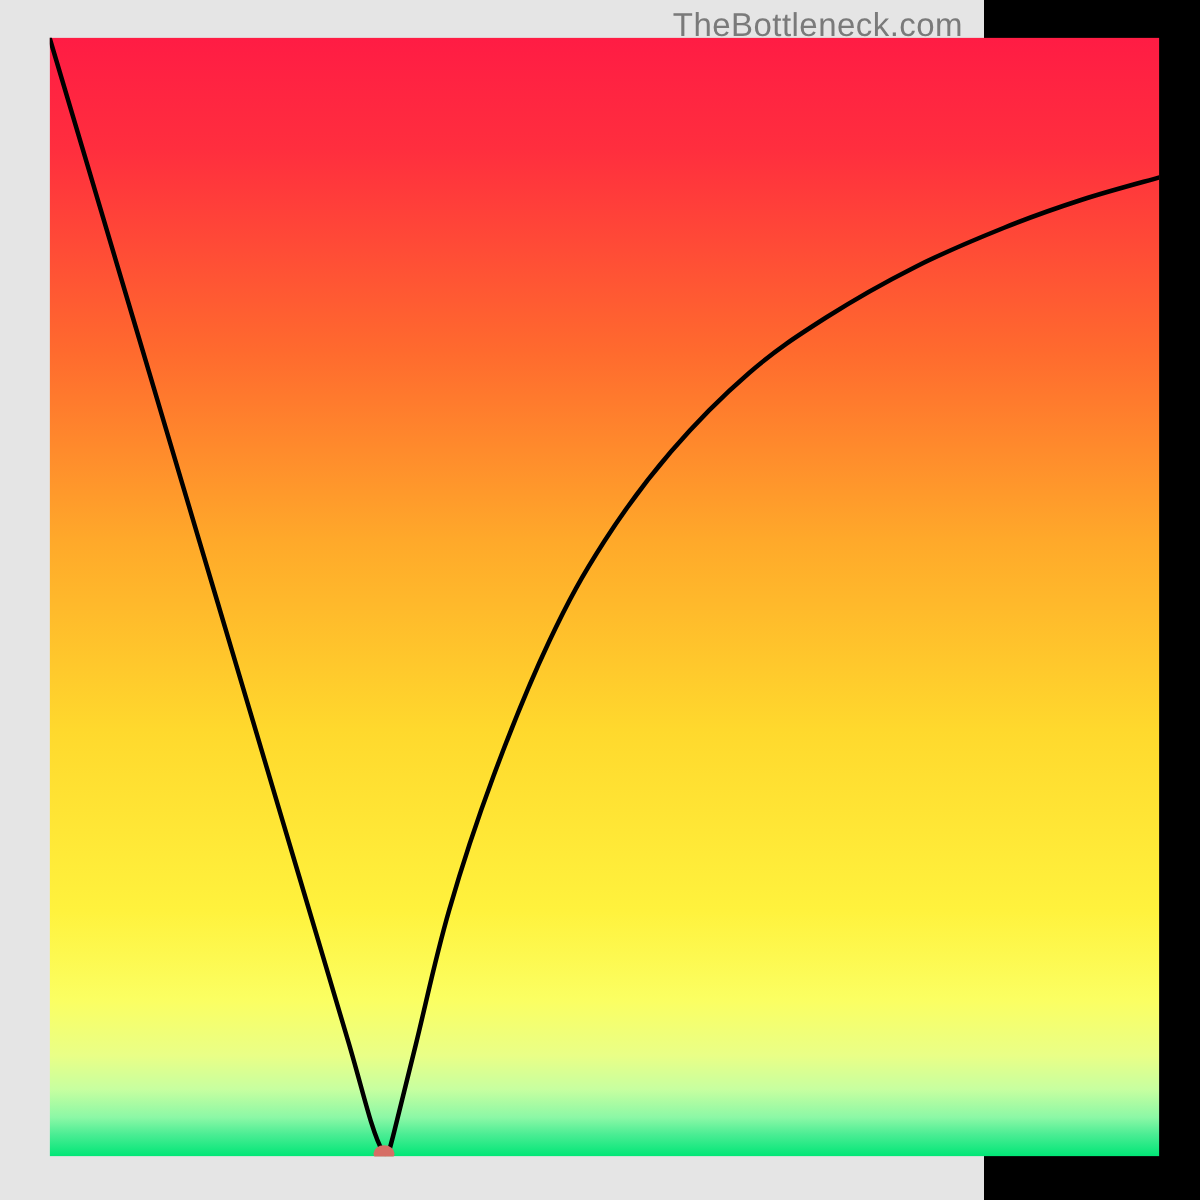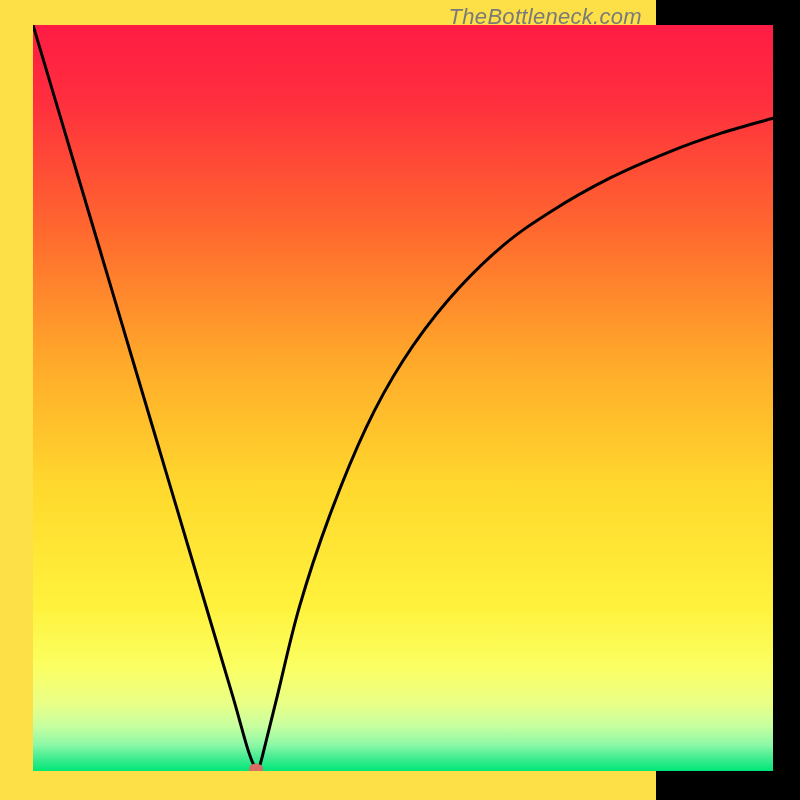--- a/index.html
+++ b/index.html
@@ -8,22 +8,21 @@
     width: 800px;
     height: 800px;
     background: #000;
     overflow: hidden;
     font-family: Arial, Helvetica, sans-serif;
   }
   .frame {
     position: relative;
     width: 656px;
     height: 800px;
-    background: #fde047;
-    font-style: italic;
+    background: #e5e5e5;
   }
   .watermark {
     position: absolute;
     top: 4px;
     right: 14px;
     color: #7a7a7a;
     font-size: 22px;
     font-weight: 500;
     letter-spacing: 0.3px;
     z-index: 4;

